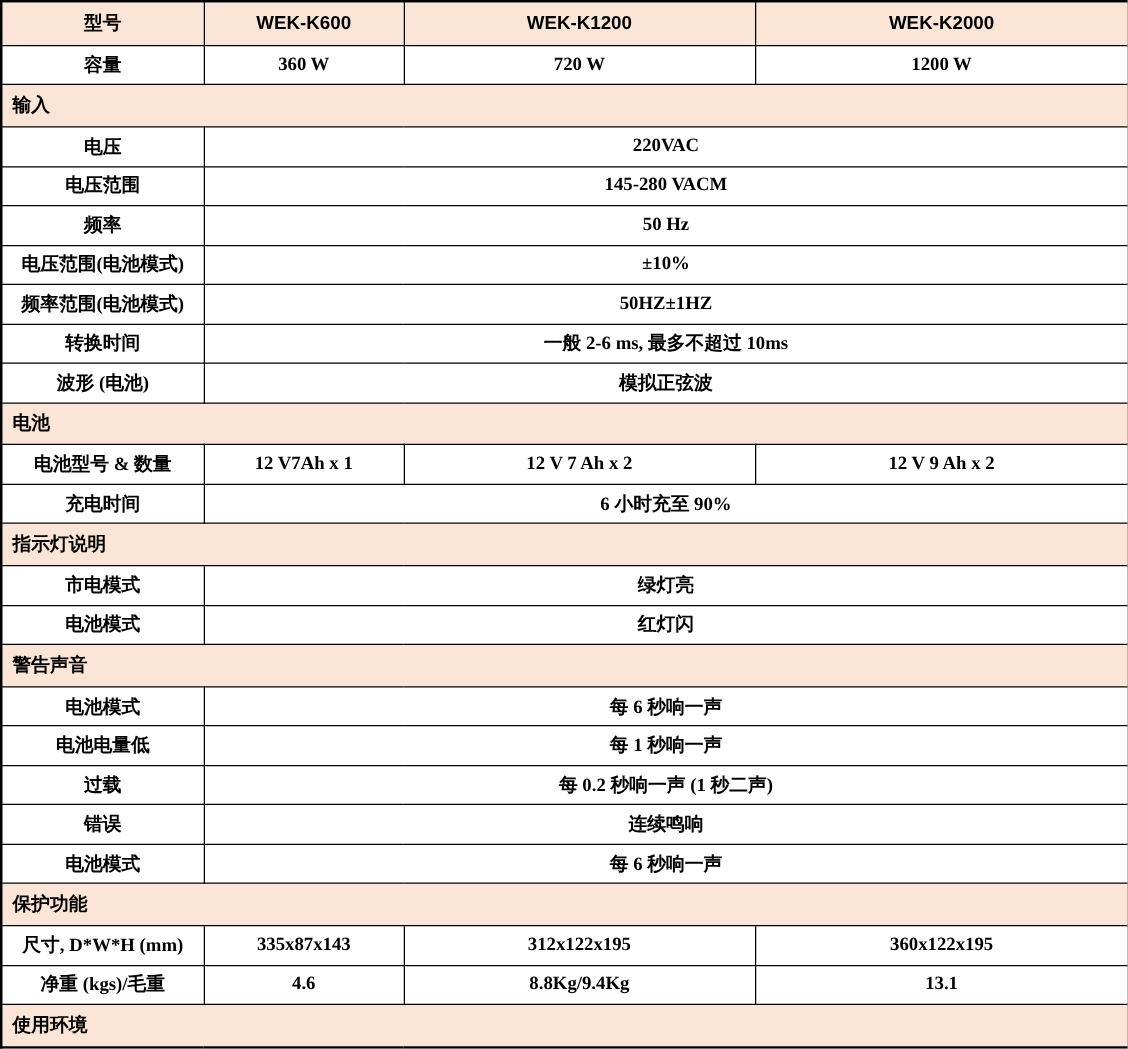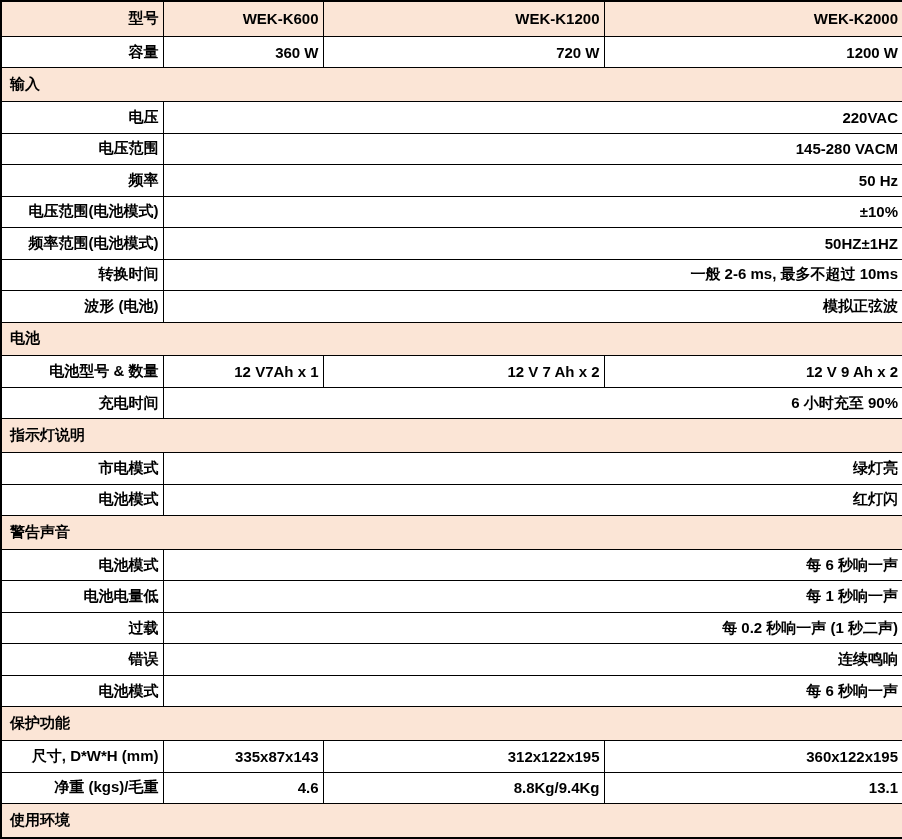--- a/index.html
+++ b/index.html
@@ -17,38 +17,38 @@
     border:2px solid var(--border);
     font-family:"Liberation Sans","DejaVu Sans",sans-serif;
     font-weight:bold;
     font-size:15px;
     color:var(--text);
     background:var(--row-bg);
   }
   .spec-table td{
     border:1px solid var(--border);
     padding:1px 4px;
-    text-align:right;
+    text-align:center;
     vertical-align:middle;
     height:26px;
     overflow:hidden;
     white-space:nowrap;
   }
   tr.header-row td{
     background:var(--section-bg);
     height:29px;
   }
   tr.section-row td{
     background:var(--section-bg);
     text-align:left;
     padding-left:8px;
     height:28px;
     margin-left:48px;
   }
-  tr.data-row td{background:var(--row-bg);}
+  tr.data-row td{background:var(--row-bg);font-family:Liberation Serif, serif;}
 </style>
 </head>
 <body>
 
 <table class="spec-table">
   <colgroup>
     <col style="width: 162px;">
       <col style="width: 160px;">
       <col style="width: 281px;">
       <col style="width: 299px;">

